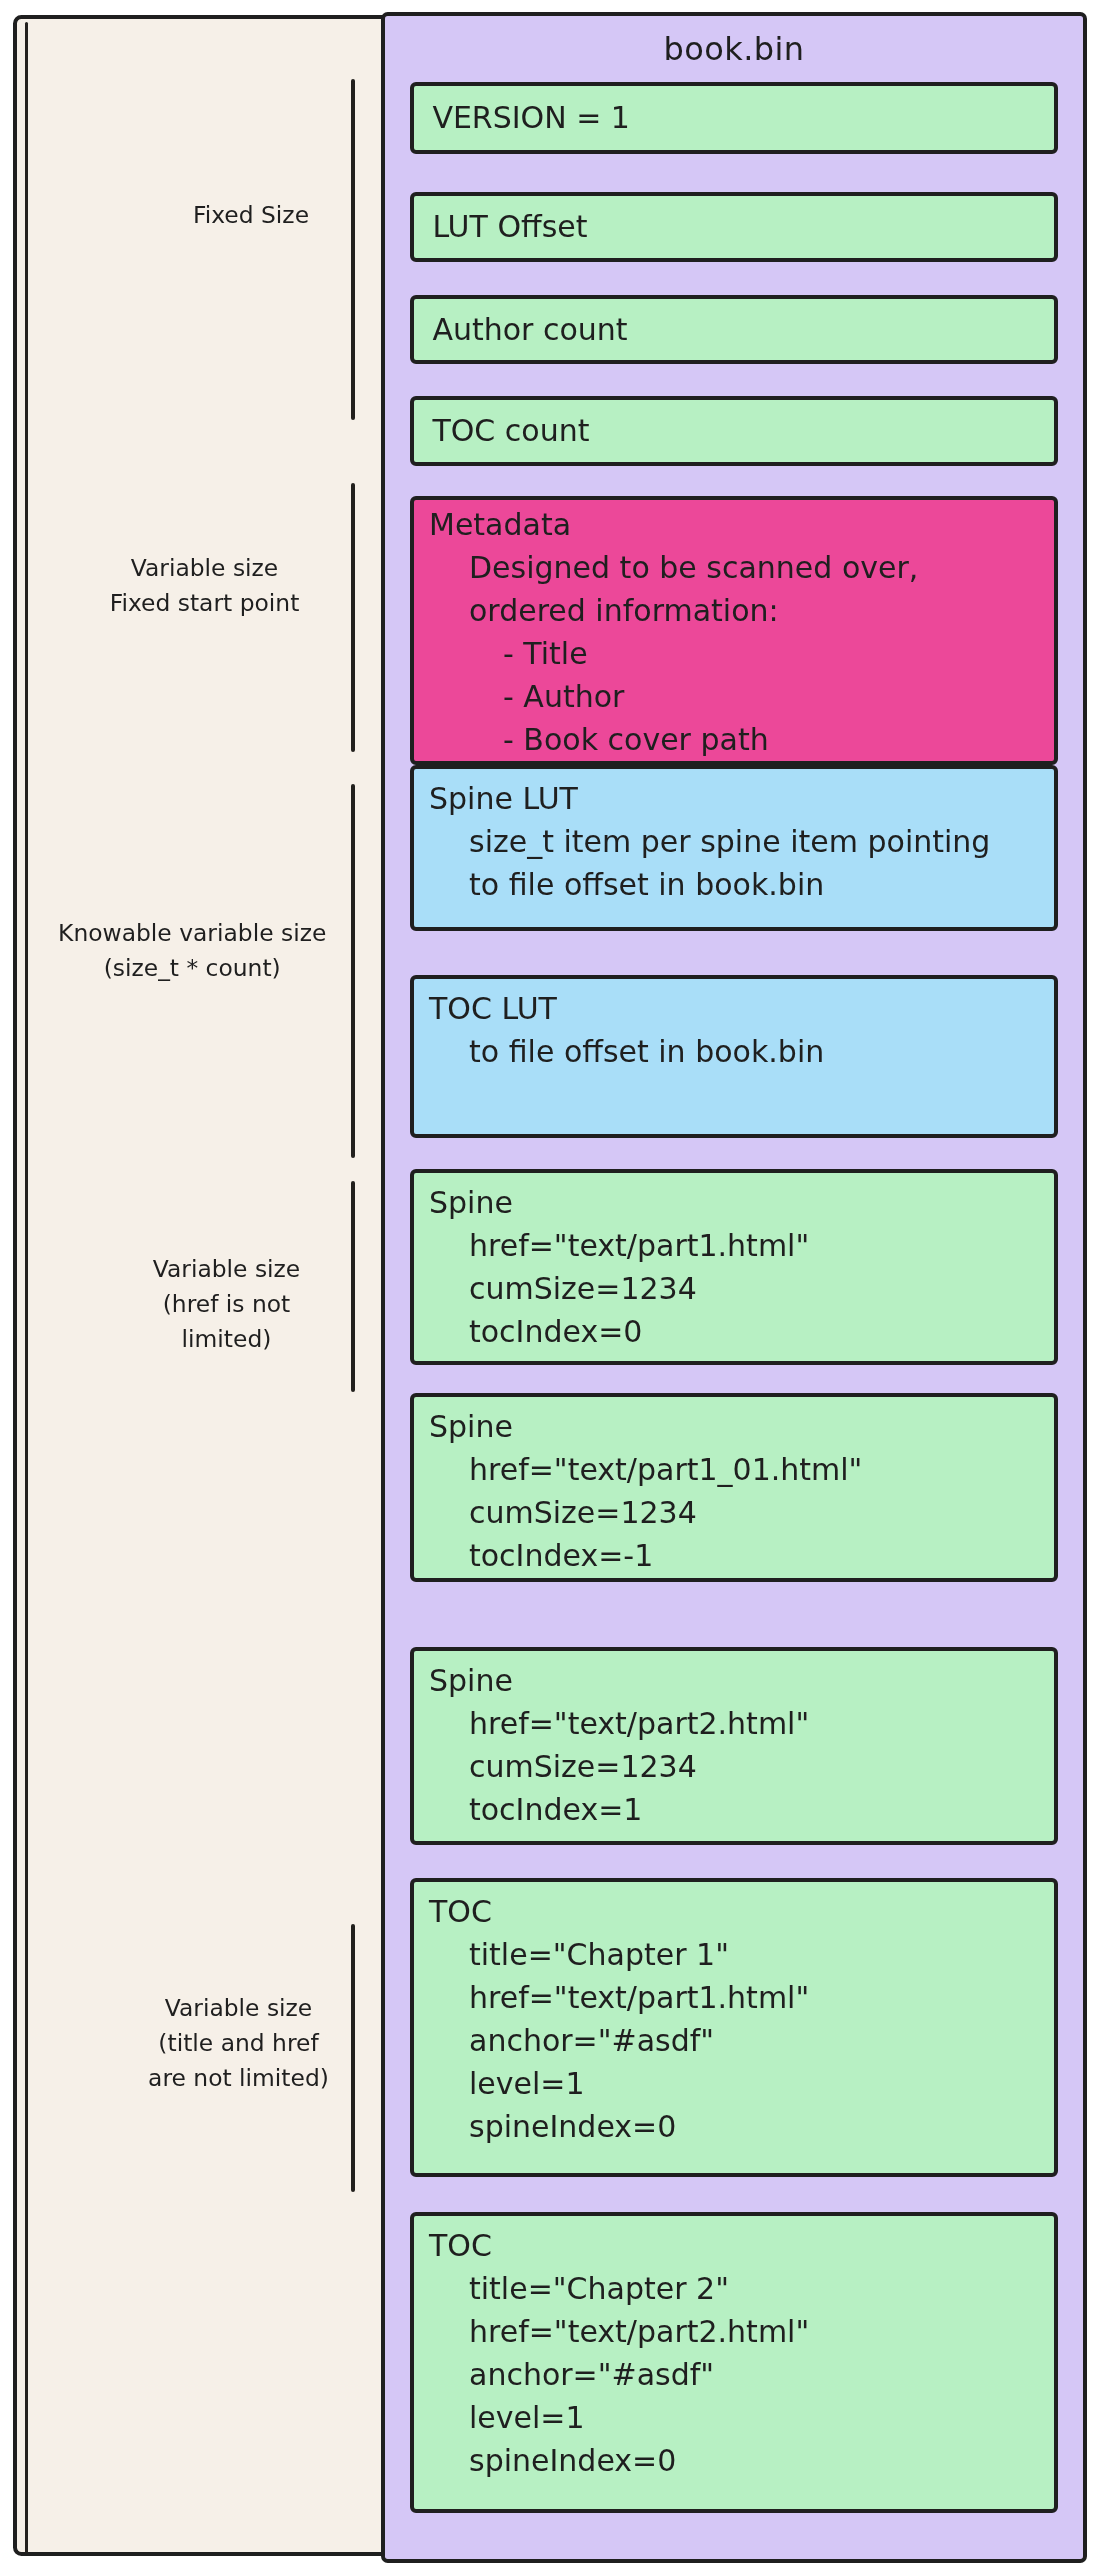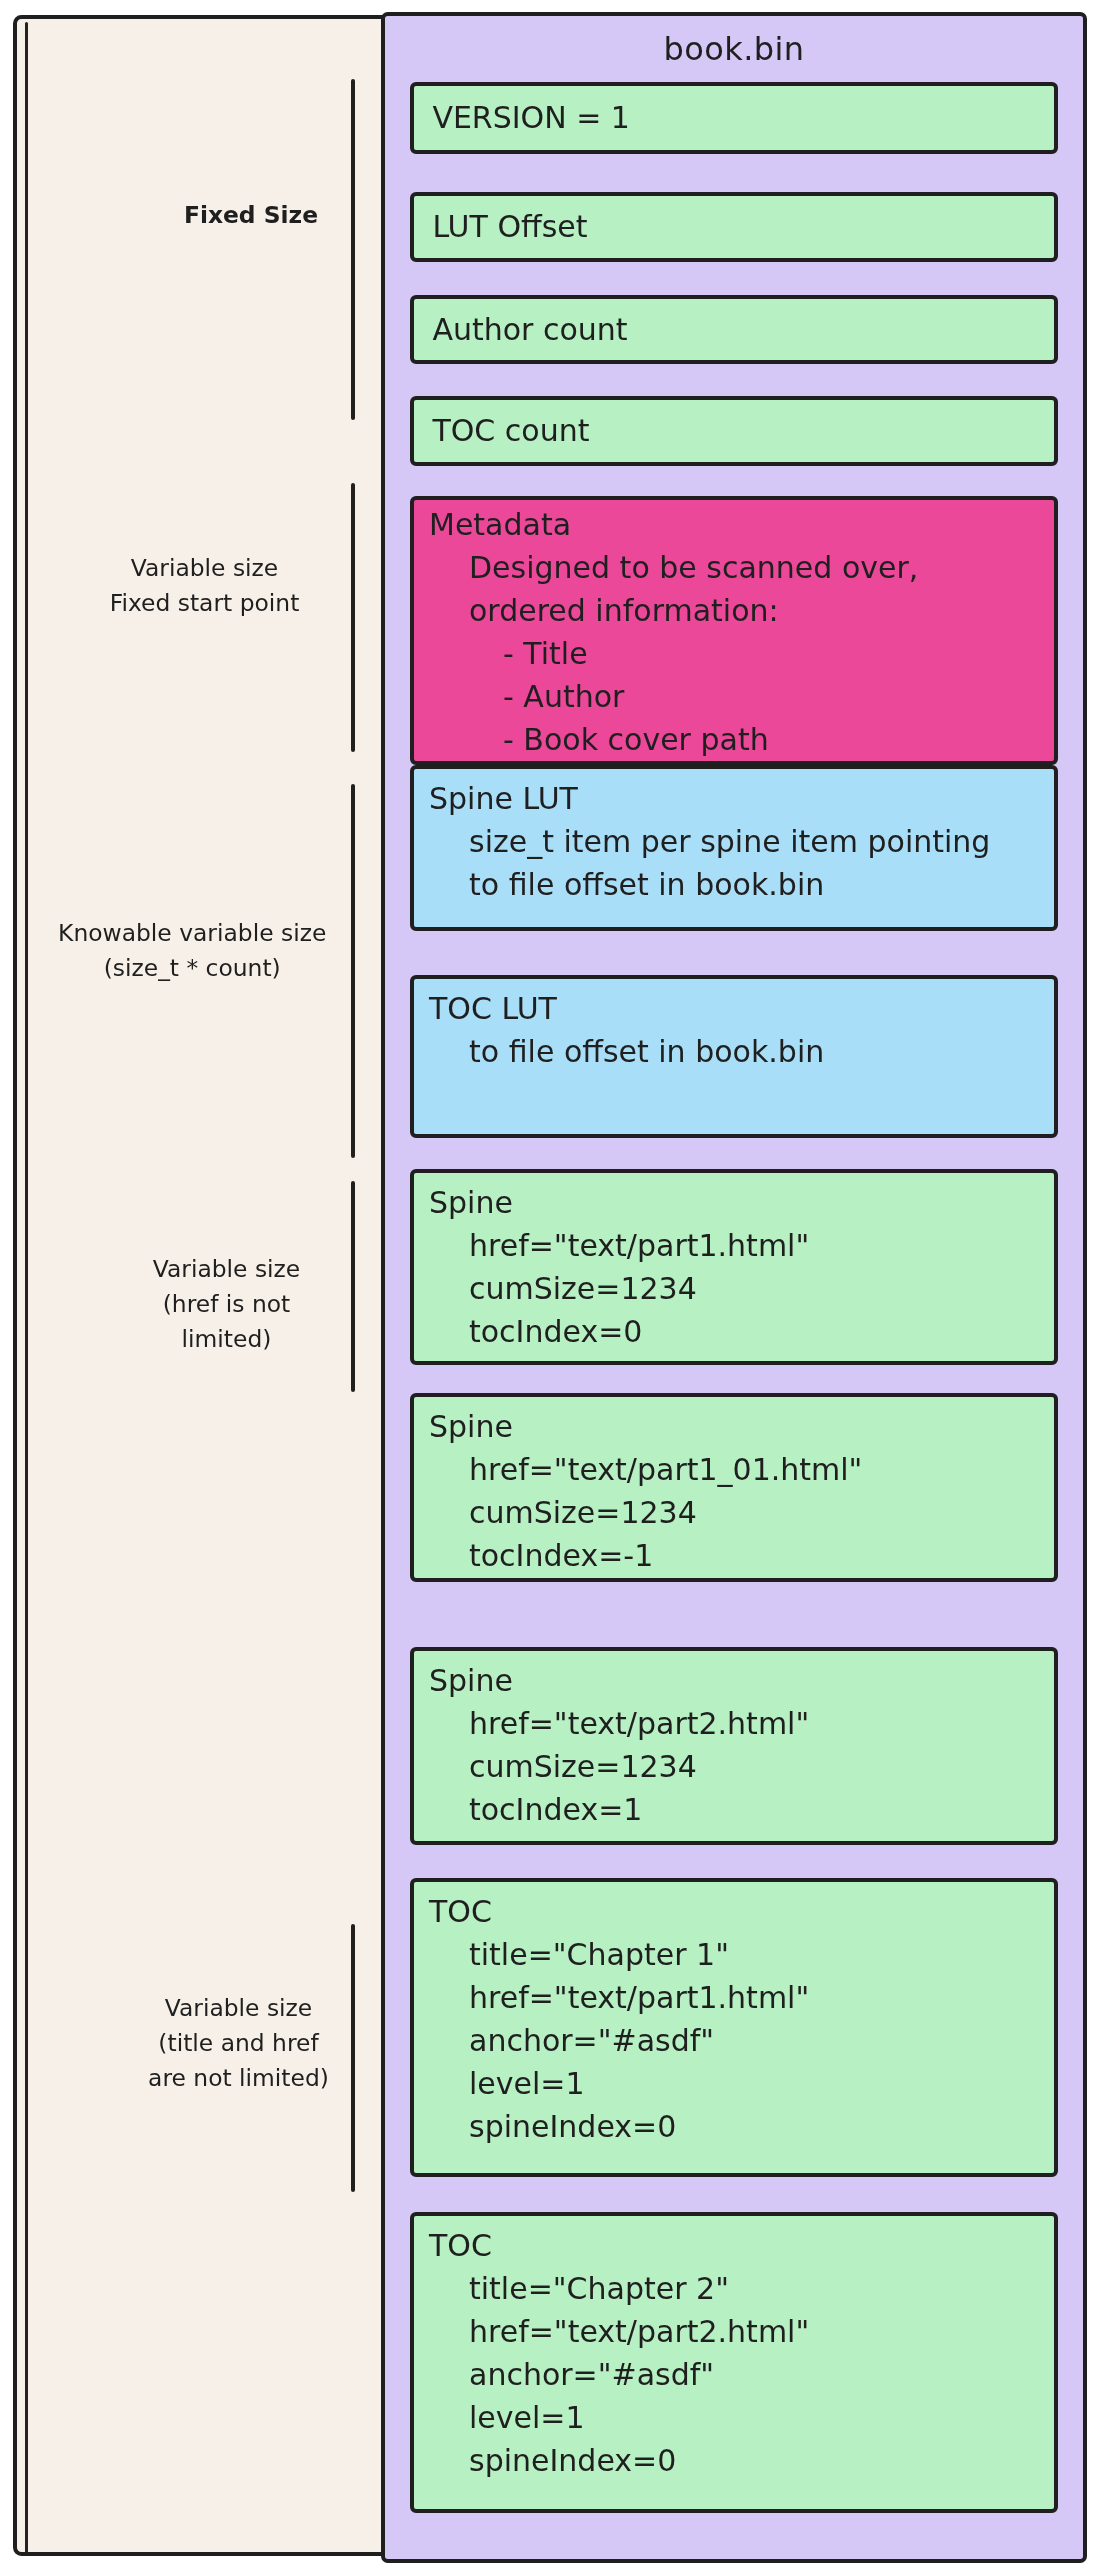--- a/index.html
+++ b/index.html
@@ -48,21 +48,21 @@
 
   
   .bracket{position:absolute;width:4.2px;background:#22201d;border-radius:2.5px;left:351px;}
   .bk1{top:79px;height:341px;}
   .bk2{top:483px;height:269px;}
   .bk3{top:784px;height:374px;}
   .bk4{top:1181px;height:211px;}
   .bk5{top:1924px;height:268px;}
 
   .side-label{position:absolute;text-align:center;font-size:23.4px;line-height:35px;color:#1f1f1f;}
-  .sl1{left:117px;top:198px;width:268px;font-weight:bold;}
+  .sl1{left:117px;top:198px;width:268px;}
   .sl2{left:29px;top:551px;width:351px;}
   .sl3{left:16.7px;top:916px;width:351px;}
   .sl4{left:59px;top:1252px;width:335px;}
   .sl5{left:71px;top:1991px;width:335px;}
 </style>
 </head>
 <body>
 
 <div id="page">
 

